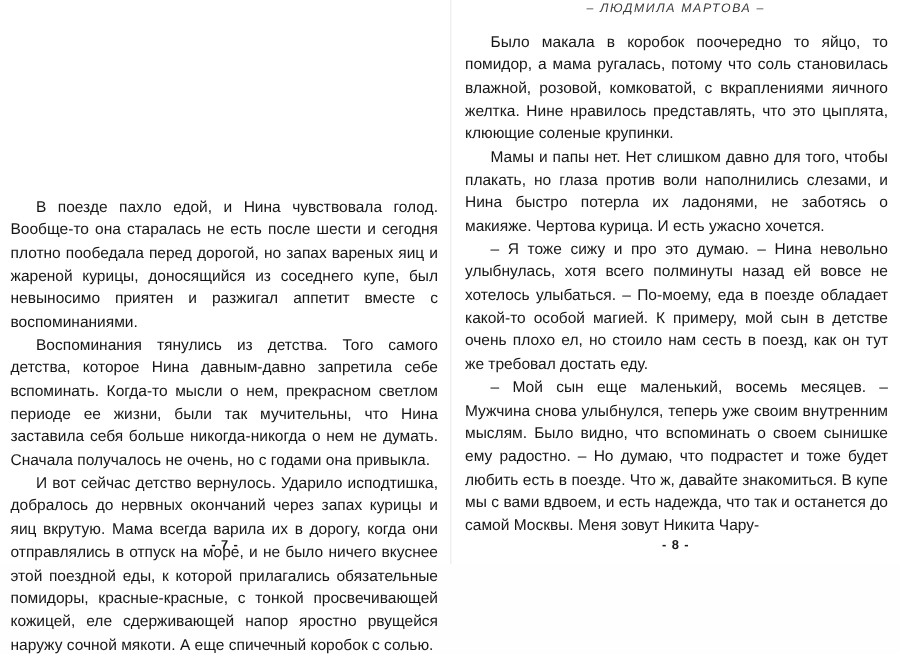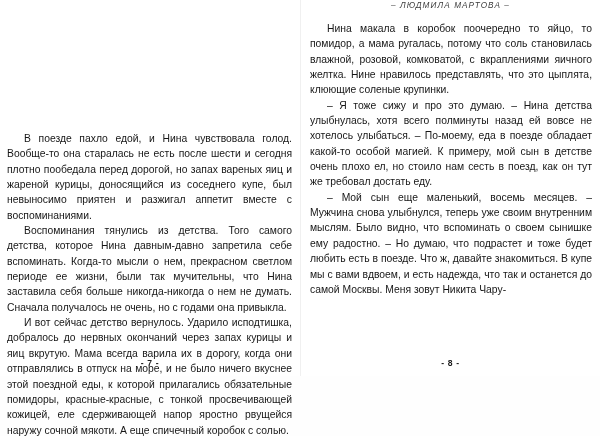--- a/index.html
+++ b/index.html
@@ -90,20 +90,21 @@
       <p>В поезде пахло едой, и Нина чувствовала голод. Вообще-то она старалась не есть после шести и сегодня плотно пообедала перед дорогой, но запах вареных яиц и жареной курицы, доносящийся из соседнего купе, был невыносимо приятен и разжигал аппетит вместе с воспоминаниями.</p>
       <p>Воспоминания тянулись из детства. Того самого детства, которое Нина давным-давно запретила себе вспоминать. Когда-то мысли о нем, прекрасном светлом периоде ее жизни, были так мучительны, что Нина заставила себя больше никогда-никогда о нем не думать. Сначала получалось не очень, но с годами она привыкла.</p>
       <p>И вот сейчас детство вернулось. Ударило исподтишка, добралось до нервных окончаний через запах курицы и яиц вкрутую. Мама всегда варила их в дорогу, когда они отправлялись в отпуск на море, и не было ничего вкуснее этой поездной еды, к которой прилагались обязательные помидоры, красные-красные, с тонкой просвечивающей кожицей, еле сдерживающей напор яростно рвущейся наружу сочной мякоти. А еще спичечный коробок с солью.</p>
     </div>
     <div class="folio">- 7 -</div>
   </div>
 
   <div class="page right">
     <div class="running-head">– ЛЮДМИЛА  МАРТОВА –</div>
     <div class="body-text">
-      <p>Нина макала в коробок поочередно то яйцо, то помидор, а мама ругалась, потому что соль становилась влажной, розовой, комковатой, с вкраплениями яичного желтка. Нине нравилось представлять, что это цыплята, клюющие соленые крупинки.</p>
-      <p>– Я тоже сижу и про это думаю. – Нина детства улыбнулась, хотя всего полминуты назад ей вовсе не хотелось улыбаться. – По-моему, еда в поезде обладает какой-то особой магией. К примеру, мой сын в детстве очень плохо ел, но стоило нам сесть в поезд, как он тут же требовал достать еду.</p>
+      <p>Было макала в коробок поочередно то яйцо, то помидор, а мама ругалась, потому что соль становилась влажной, розовой, комковатой, с вкраплениями яичного желтка. Нине нравилось представлять, что это цыплята, клюющие соленые крупинки.</p>
+      <p>Мамы и папы нет. Нет слишком давно для того, чтобы плакать, но глаза против воли наполнились слезами, и Нина быстро потерла их ладонями, не заботясь о макияже. Чертова курица. И есть ужасно хочется.</p>
+      <p>– Я тоже сижу и про это думаю. – Нина невольно улыбнулась, хотя всего полминуты назад ей вовсе не хотелось улыбаться. – По-моему, еда в поезде обладает какой-то особой магией. К примеру, мой сын в детстве очень плохо ел, но стоило нам сесть в поезд, как он тут же требовал достать еду.</p>
       <p>– Мой сын еще маленький, восемь месяцев. – Мужчина снова улыбнулся, теперь уже своим внутренним мыслям. Было видно, что вспоминать о своем сынишке ему радостно. – Но думаю, что подрастет и тоже будет любить есть в поезде. Что ж, давайте знакомиться. В купе мы с вами вдвоем, и есть надежда, что так и останется до самой Москвы. Меня зовут Никита Чару-</p>
     </div>
     <div class="folio">- 8 -</div>
   </div>
 
 </div>
 
 </body></html>

